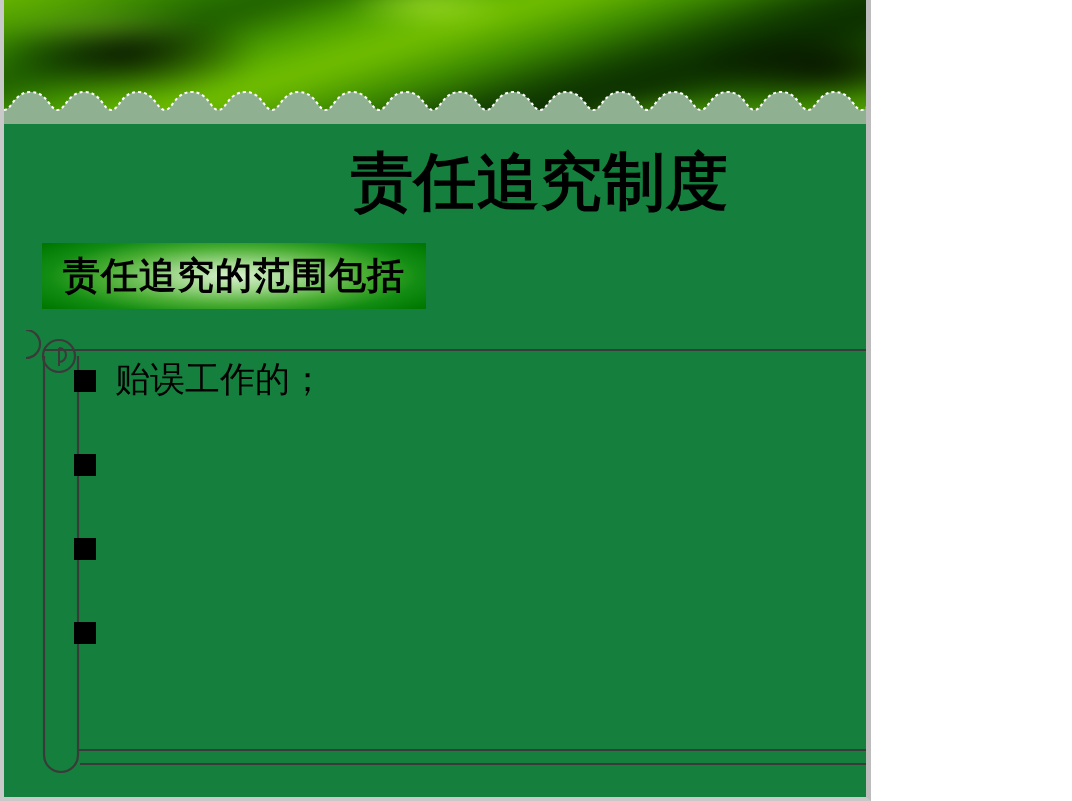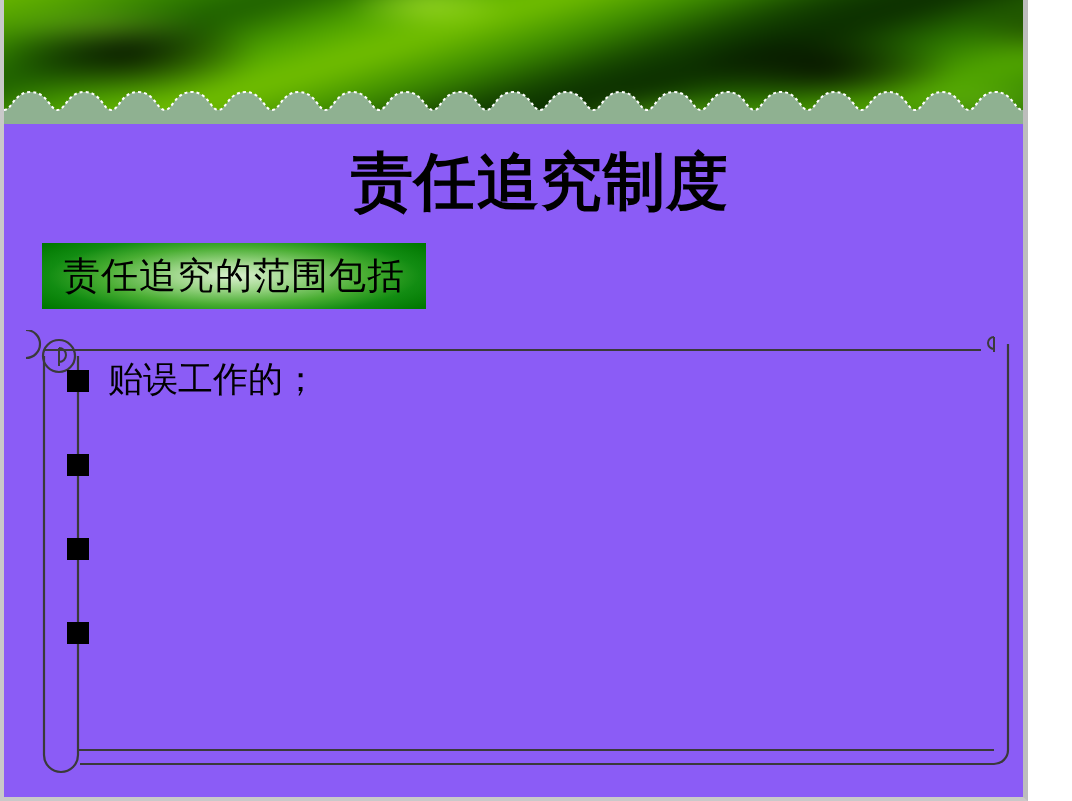--- a/index.html
+++ b/index.html
@@ -6,23 +6,23 @@
     margin: 0;
     padding: 0;
     background: #ffffff;
   }
   body {
     font-family: "Liberation Sans", "DejaVu Sans", sans-serif;
   }
 
   .slide {
     position: relative;
-    width: 1028px;
+    width: 871px;
     height: 801px;
-    background: #8b5cf6;
+    background: #15803d;
     overflow: hidden;
     box-sizing: border-box;
     border-left: 4px solid #c9c9c9;
     border-right: 5px solid #bdbdbd;
     border-bottom: 4px solid #c9c9c9;
   }
 
   
   .banner {
     position: absolute;
@@ -104,42 +104,42 @@
         #128c12 78%,
         #007800 100%);
     display: flex;
     align-items: center;
     justify-content: center;
   }
   .subtitle-text {
     font-family: "Liberation Serif", "DejaVu Serif", serif;
     font-size: 37px;
     line-height: 40px;
-    font-weight: normal;
+    font-weight: bold;
     color: #000000;
     letter-spacing: 1px;
     white-space: nowrap;
   }
 
   
   .content-frame {
     position: absolute;
     left: 22px;
     top: 330px;
     width: 1020px;
     height: 452px;
   }
   .content-frame svg {
     display: block;
   }
 
   
   .bullet-list {
     position: absolute;
-    left: 63px;
+    left: 70px;
     top: 358px;
     width: 960px;
   }
   .bullet-item {
     display: flex;
     align-items: flex-start;
     height: 84px;
   }
   .bullet-marker {
     flex: 0 0 auto;

